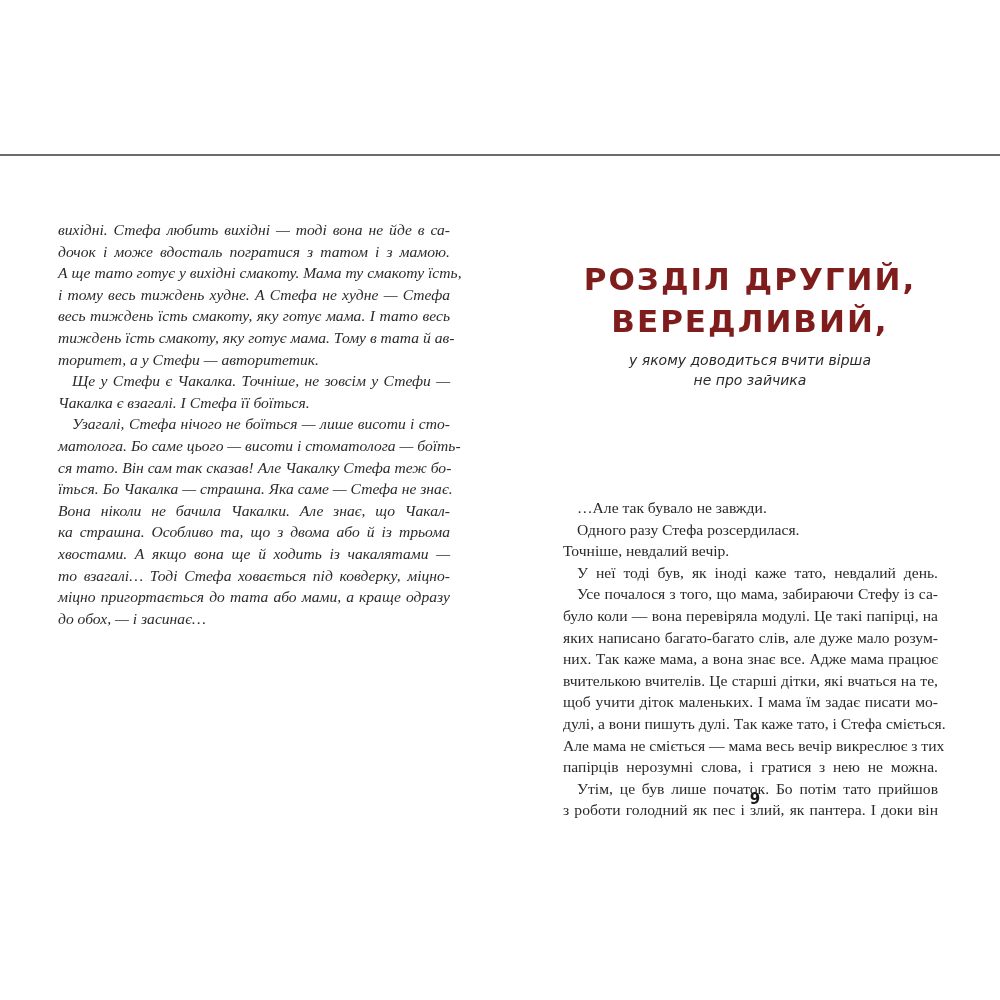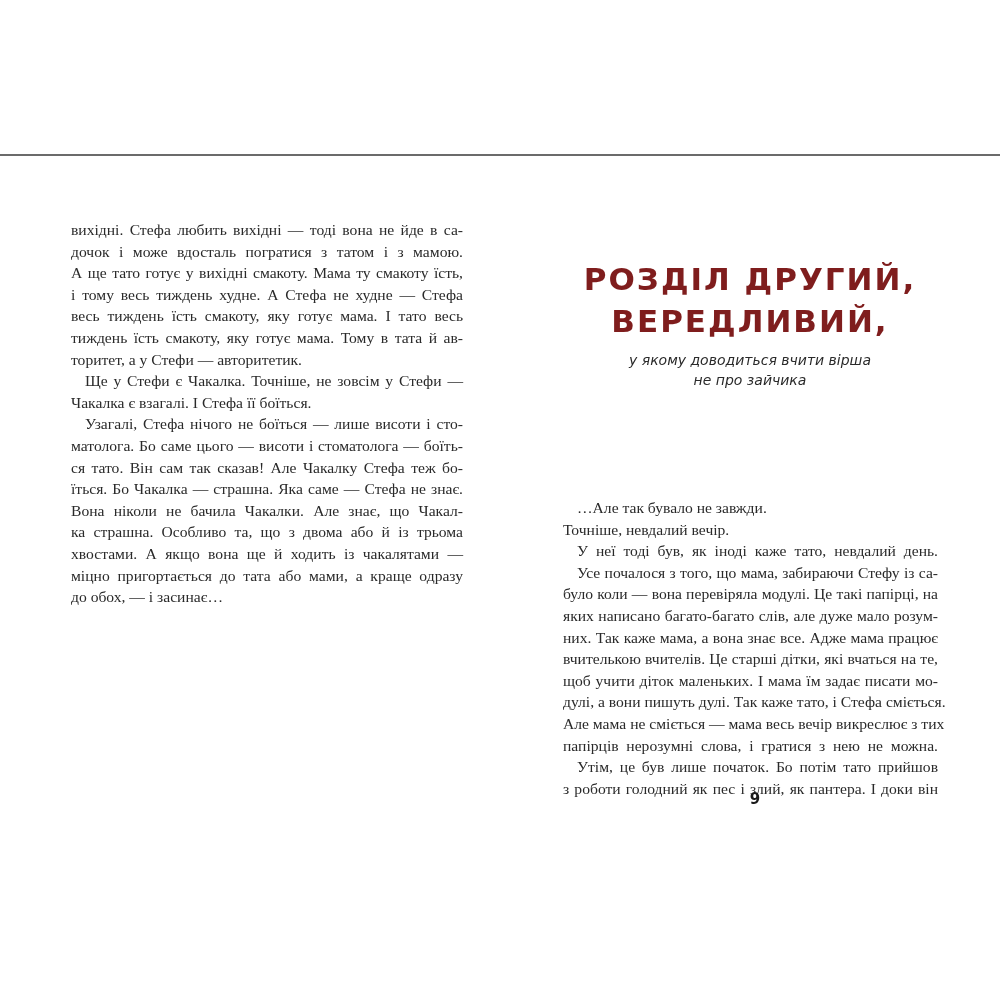--- a/index.html
+++ b/index.html
@@ -1,20 +1,20 @@
 <!DOCTYPE html>
 <html><head>
 <meta charset="utf-8">
 <style>
   html, body { margin: 0; padding: 0; background: #ffffff; }
   body { width: 1000px; height: 1000px; position: relative; overflow: hidden;
          font-family: "Liberation Serif", "DejaVu Serif", serif; color: #2a2a2a; }
   .rule { position: absolute; left: 0; top: 154px; width: 1000px; height: 2px; background: #6b6b6b; }
   .col { position: absolute; width: 392px; font-size: 15.6px; line-height: 21.6px; }
-  .left-col { left: 71px; top: 219px; }
+  .left-col { left: 58px; top: 219px; font-style: italic; }
   .right-col { left: 563px; top: 456px; width: 375px; margin-top: 41px; }
   .ln { display: block; white-space: nowrap; text-align: justify; text-align-last: justify; }
   .ln.last { text-align-last: left; }
   .ln.ind { text-indent: 0; padding-left: 14px; }
   .chapter-title { position: absolute; left: 560px; top: 258px; width: 380px; text-align: center;
                    font-family: "DejaVu Sans", sans-serif; font-weight: bold; font-size: 31px;
                    line-height: 42px; letter-spacing: 2px; color: #7f1d1d; }
   .chapter-sub { position: absolute; left: 560px; top: 350px; width: 380px; text-align: center;
                  font-family: "DejaVu Sans", sans-serif; font-style: italic; font-size: 14px;
                  line-height: 20px; color: #2a2a2a; }
@@ -36,36 +36,38 @@
     <span class="ln last">торитет, а у Стефи — авторитетик.</span>
     <span class="ln ind">Ще у Стефи є Чакалка. Точніше, не зовсім у Стефи —</span>
     <span class="ln last">Чакалка є взагалі. І Стефа її боїться.</span>
     <span class="ln ind">Узагалі, Стефа нічого не боїться — лише висоти і сто-</span>
     <span class="ln">матолога. Бо саме цього — висоти і стоматолога — боїть-</span>
     <span class="ln">ся тато. Він сам так сказав! Але Чакалку Стефа теж бо-</span>
     <span class="ln">їться. Бо Чакалка — страшна. Яка саме — Стефа не знає.</span>
     <span class="ln">Вона ніколи не бачила Чакалки. Але знає, що Чакал-</span>
     <span class="ln">ка страшна. Особливо та, що з двома або й із трьома</span>
     <span class="ln">хвостами. А якщо вона ще й ходить із чакалятами —</span>
+    <span class="ln">то взагалі… Тоді Стефа ховається під ковдерку, міцно-</span>
     <span class="ln">міцно пригортається до тата або мами, а краще одразу</span>
     <span class="ln last">до обох, — і засинає…</span>
   </div>
 
 <div class="chapter-title">
   <div>РОЗДІЛ ДРУГИЙ,</div>
   <div>ВЕРЕДЛИВИЙ,</div>
 </div>
 
 <div class="chapter-sub">
   <div>у якому доводиться вчити вірша</div>
   <div>не про зайчика</div>
 </div>
 
 <div class="col right-col" id="right-col">
     <span class="ln ind last">…Але так бувало не завжди.</span>
+    <span class="ln ind last">Одного разу Стефа розсердилася.</span>
     <span class="ln last">Точніше, невдалий вечір.</span>
     <span class="ln ind">У неї тоді був, як іноді каже тато, невдалий день.</span>
     <span class="ln ind">Усе почалося з того, що мама, забираючи Стефу із са-</span>
     <span class="ln">було коли — вона перевіряла модулі. Це такі папірці, на</span>
     <span class="ln">яких написано багато-багато слів, але дуже мало розум-</span>
     <span class="ln">них. Так каже мама, а вона знає все. Адже мама працює</span>
     <span class="ln">вчителькою вчителів. Це старші дітки, які вчаться на те,</span>
     <span class="ln">щоб учити діток маленьких. І мама їм задає писати мо-</span>
     <span class="ln">дулі, а вони пишуть дулі. Так каже тато, і Стефа сміється.</span>
     <span class="ln">Але мама не сміється — мама весь вечір викреслює з тих</span>

